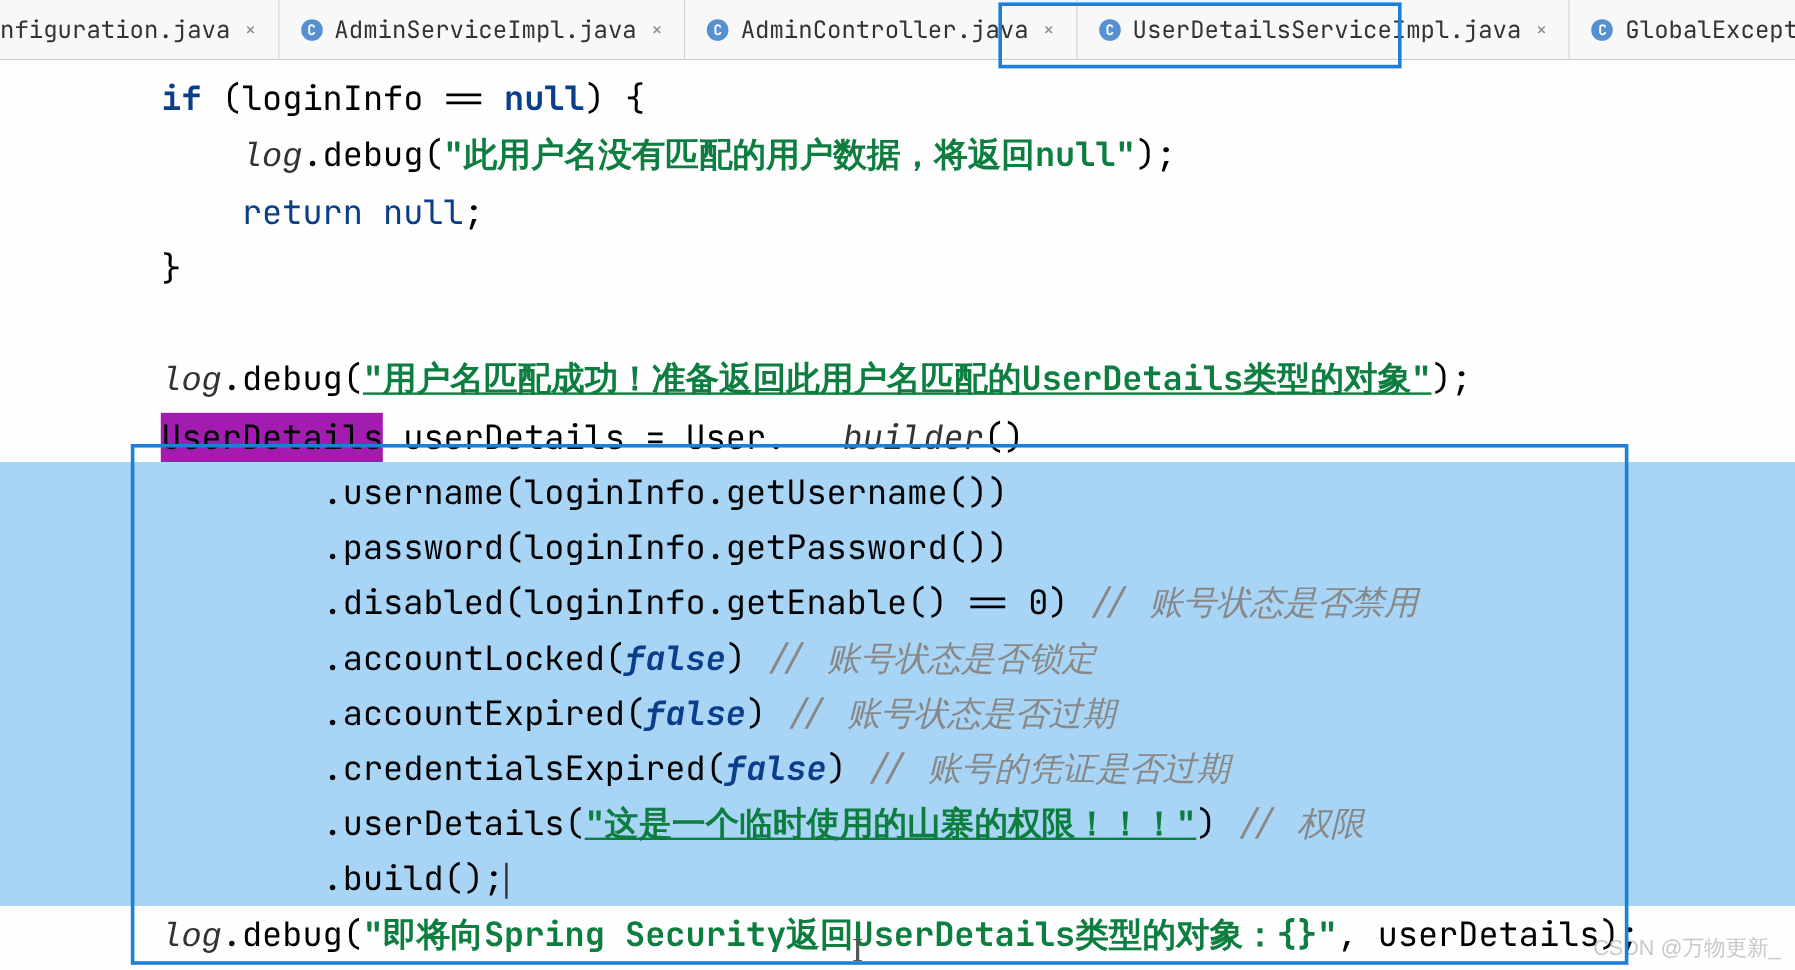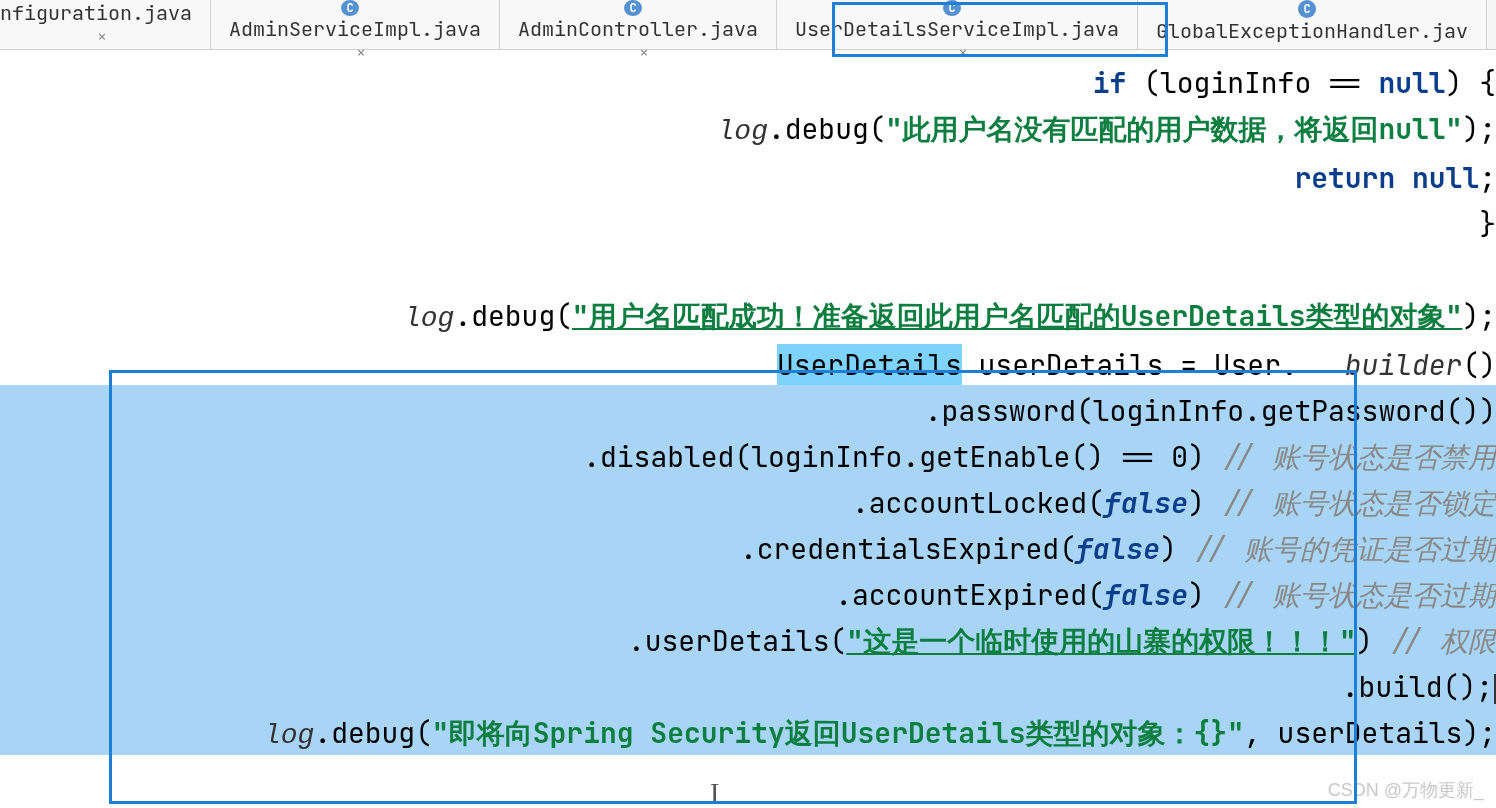--- a/index.html
+++ b/index.html
@@ -22,21 +22,20 @@
     .tab {
       display: flex;
       align-items: center;
       padding: 0 18px;
       border-right: 1px solid #d0d0d0;
       background: #f8f8f8;
       color: #333;
       cursor: pointer;
       white-space: nowrap;
       position: relative;
-      flex-direction: column;
     }
     .tab.partial-left {
       padding-left: 0;
     }
     .tab.selected {
       position: relative;
     }
     .tab-highlight {
       position: absolute;
       top: 2px;
@@ -60,48 +59,47 @@
       font-size: 12px;
       font-weight: bold;
       font-style: normal;
     }
     .tab-close {
       margin-left: 12px;
       color: #888;
       font-size: 16px;
     }
     .editor {
-      padding: 10px 0 0 0;
+      padding: 10px 12px 0 0;
       font-size: 28px;
       line-height: 46px;
       position: relative;
-      text-align: right;
     }
     .code-line {
       white-space: pre;
       font-family: 'JetBrains Mono', 'Consolas', monospace;
       padding-left: 0;
     }
     .kw-null { color: #0a3e8a; font-weight: bold; }
     .kw-false { color: #0a3e8a; font-weight: bold; font-style: italic; }
-    .kw-return { color: #0a3e8a; font-weight: bold; }
+    .kw-return { color: #0a3e8a; font-weight: normal; }
     .kw-if { color: #0a3e8a; font-weight: bold; }
     .ital { font-style: italic; color: #333; font-family: Liberation Mono, monospace; }
     .str { color: #0d7e40; font-weight: bold; }
     .str-under { text-decoration: underline; }
     .comment { color: #888; font-style: italic; }
     .builder-ital { font-style: italic; color: #333; margin-left: 47px; }
     .highlighted-block {
       position: absolute;
       background: #a8d5f5;
       z-index: -1;
     }
     .hb1 { left: 0; top: 335px; width: 1496px; height: 370px; }
     .type-highlight {
-      background: #7dd3fc;
+      background: #a21caf;
       padding: 2px 0;
     }
     .selection-border {
       position: absolute;
       top: 320px;
       left: 109px;
       width: 1248px;
       height: 434px;
       border: 3px solid #1e7fd8;
       pointer-events: none;
@@ -167,25 +165,26 @@
   <div class="highlighted-block hb1"></div>
   <div class="selection-border"></div>
 
   <div class="code-line">        <span class="kw-if">if</span><span> (loginInfo == </span><span class="kw-null">null</span><span>) {</span></div>
   <div class="code-line">            <span class="ital">log</span><span>.debug(</span><span class="str">"此用户名没有匹配的用户数据，将返回null"</span><span>);</span></div>
   <div class="code-line">            <span class="kw-return">return null</span><span>;</span></div>
   <div class="code-line">        <span>}</span></div>
   <div class="code-line">&nbsp;</div>
   <div class="code-line">        <span class="ital">log</span><span>.debug(</span><span class="str str-under">"用户名匹配成功！准备返回此用户名匹配的UserDetails类型的对象"</span><span>);</span></div>
   <div class="code-line">        <span class="type-highlight">UserDetails</span><span> userDetails = User.</span><span class="builder-ital">builder</span><span>()</span></div>
+  <div class="code-line">                <span>.username(loginInfo.getUsername())</span></div>
   <div class="code-line">                <span>.password(loginInfo.getPassword())</span></div>
   <div class="code-line">                <span>.disabled(loginInfo.getEnable() == 0) </span><span class="comment">// 账号状态是否禁用</span></div>
   <div class="code-line">                <span>.accountLocked(</span><span class="kw-false">false</span><span>) </span><span class="comment">// 账号状态是否锁定</span></div>
+  <div class="code-line">                <span>.accountExpired(</span><span class="kw-false">false</span><span>) </span><span class="comment">// 账号状态是否过期</span></div>
   <div class="code-line">                <span>.credentialsExpired(</span><span class="kw-false">false</span><span>) </span><span class="comment">// 账号的凭证是否过期</span></div>
-  <div class="code-line">                <span>.accountExpired(</span><span class="kw-false">false</span><span>) </span><span class="comment">// 账号状态是否过期</span></div>
   <div class="code-line">                <span>.userDetails(</span><span class="str str-under">"这是一个临时使用的山寨的权限！！！"</span><span>) </span><span class="comment">// 权限</span></div>
   <div class="code-line">                <span>.build();</span><span class="cursor-caret"></span></div>
   <div class="code-line">        <span class="ital">log</span><span>.debug(</span><span class="str">"即将向Spring Security返回UserDetails类型的对象：{}"</span><span>, userDetails);</span></div>
 
   <div class="text-cursor">I</div>
 </div>
 
 <div class="watermark">CSDN @万物更新_</div>
 
 </body></html>

